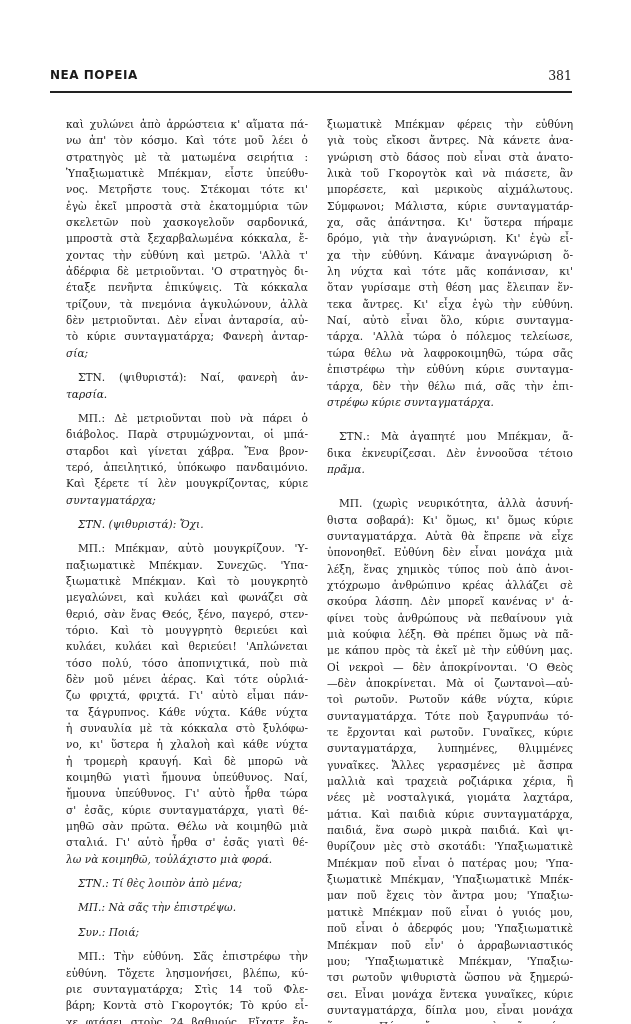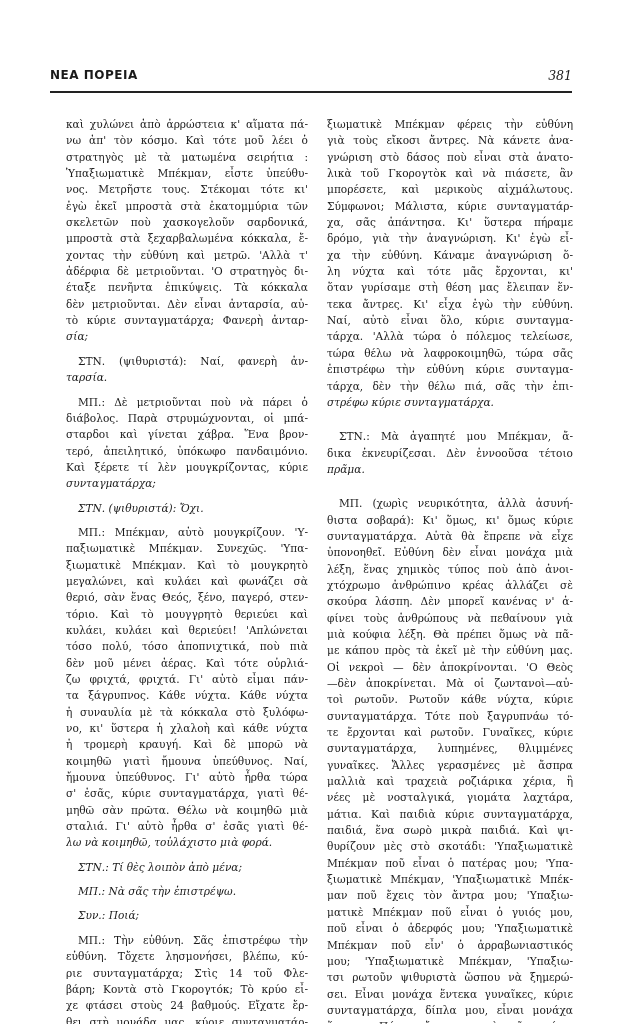--- a/index.html
+++ b/index.html
@@ -1,20 +1,20 @@
 <!DOCTYPE html>
 <html><head>
 <meta charset="utf-8">
 <style>
   html, body { margin: 0; padding: 0; background: #ffffff; }
   body { width: 631px; height: 1024px; position: relative; overflow: hidden; color: #1a1a1a; }
   .page { position: absolute; left: 0; top: 0; width: 631px; height: 1024px; background: #fff; }
   .header { position: absolute; left: 50px; top: 68px; width: 522px; height: 22px; }
   .journal-title { position: absolute; left: 0; top: 0; font-family: "DejaVu Sans", sans-serif; font-size: 12px; font-weight: bold; letter-spacing: 0.5px; }
-  .page-number { position: absolute; right: 0; top: 0; font-family: "DejaVu Serif", serif; font-size: 12.5px; font-style: italic; }
+  .page-number { position: absolute; right: 0; top: 0; font-family: "DejaVu Serif", serif; font-size: 12.5px; }
   .rule { position: absolute; left: 50px; top: 91px; width: 522px; height: 1.5px; background: #222; }
   .col { position: absolute; top: 116px; font-family: "DejaVu Serif", serif; font-size: 10.6px; line-height: 16.35px; text-align: justify; }
   .col-left { left: 66px; width: 242px; }
   .col-right { left: 327px; width: 246px; }
   .line { display: block; white-space: nowrap; text-align-last: justify; overflow: hidden; height: 16.35px; }
   .line.last { text-align-last: left; font-style: italic; }
   .line.indent { padding-left: 12px; box-sizing: border-box; margin-top: 8px; }
   .gap { height: 10px; }
 </style>
 </head>
@@ -32,20 +32,21 @@
       <span class="line">νω ἀπ' τὸν κόσμο. Καὶ τότε μοῦ λέει ὁ</span>
       <span class="line">στρατηγὸς μὲ τὰ ματωμένα σειρήτια :</span>
       <span class="line">Ὑπαξιωματικὲ Μπέκμαν, εἶστε ὑπεύθυ-</span>
       <span class="line">νος. Μετρῆστε τους. Στέκομαι τότε κι'</span>
       <span class="line">ἐγὼ ἐκεῖ μπροστὰ στὰ ἑκατομμύρια τῶν</span>
       <span class="line">σκελετῶν ποὺ χασκογελοῦν σαρδονικά,</span>
       <span class="line">μπροστὰ στὰ ξεχαρβαλωμένα κόκκαλα, ἔ-</span>
       <span class="line">χοντας τὴν εὐθύνη καὶ μετρῶ. 'Αλλὰ τ'</span>
       <span class="line">ἀδέρφια δὲ μετριοῦνται. 'Ο στρατηγὸς δι-</span>
       <span class="line">έταξε πενῆντα ἐπικύψεις. Τὰ κόκκαλα</span>
+      <span class="line">τρίζουν, τὰ πνεμόνια ἀγκυλώνουν, ἀλλὰ</span>
       <span class="line">δὲν μετριοῦνται. Δὲν εἶναι ἀνταρσία, αὐ-</span>
       <span class="line">τὸ κύριε συνταγματάρχα; Φανερὴ ἀνταρ-</span>
       <span class="line last">σία;</span>
       <span class="line indent">ΣΤΝ. (ψιθυριστά): Ναί, φανερὴ ἀν-</span>
       <span class="line last">ταρσία.</span>
       <span class="line indent">ΜΠ.: Δὲ μετριοῦνται ποὺ νὰ πάρει ὁ</span>
       <span class="line">διάβολος. Παρὰ στρυμώχνονται, οἱ μπά-</span>
       <span class="line">σταρδοι καὶ γίνεται χάβρα. Ἕνα βρον-</span>
       <span class="line">τερό, ἀπειλητικό, ὑπόκωφο πανδαιμόνιο.</span>
       <span class="line">Καὶ ξέρετε τί λὲν μουγκρίζοντας, κύριε</span>
@@ -86,21 +87,21 @@
   <div class="col col-right" id="col-right">
       <span class="line">ξιωματικὲ Μπέκμαν φέρεις τὴν εὐθύνη</span>
       <span class="line">γιὰ τοὺς εἴκοσι ἄντρες. Νὰ κάνετε ἀνα-</span>
       <span class="line">γνώριση στὸ δάσος ποὺ εἶναι στὰ ἀνατο-</span>
       <span class="line">λικὰ τοῦ Γκορογτὸκ καὶ νὰ πιάσετε, ἂν</span>
       <span class="line">μπορέσετε, καὶ μερικοὺς αἰχμάλωτους.</span>
       <span class="line">Σύμφωνοι; Μάλιστα, κύριε συνταγματάρ-</span>
       <span class="line">χα, σᾶς ἀπάντησα. Κι' ὕστερα πήραμε</span>
       <span class="line">δρόμο, γιὰ τὴν ἀναγνώριση. Κι' ἐγὼ εἶ-</span>
       <span class="line">χα τὴν εὐθύνη. Κάναμε ἀναγνώριση ὅ-</span>
-      <span class="line">λη νύχτα καὶ τότε μᾶς ἔρχονται, κι'</span>
+      <span class="line">λη νύχτα καὶ τότε μᾶς κοπάνισαν, κι'</span>
       <span class="line">ὅταν γυρίσαμε στὴ θέση μας ἔλειπαν ἕν-</span>
       <span class="line">τεκα ἄντρες. Κι' εἶχα ἐγὼ τὴν εὐθύνη.</span>
       <span class="line">Ναί, αὐτὸ εἶναι ὅλο, κύριε συνταγμα-</span>
       <span class="line">τάρχα. 'Αλλὰ τώρα ὁ πόλεμος τελείωσε,</span>
       <span class="line">τώρα θέλω νὰ λαφροκοιμηθῶ, τώρα σᾶς</span>
       <span class="line">ἐπιστρέφω τὴν εὐθύνη κύριε συνταγμα-</span>
       <span class="line">τάρχα, δὲν τὴν θέλω πιά, σᾶς τὴν ἐπι-</span>
       <span class="line last">στρέφω κύριε συνταγματάρχα.</span>
       <div class="gap"></div>
       <span class="line indent">ΣΤΝ.: Μὰ ἀγαπητέ μου Μπέκμαν, ἄ-</span>

